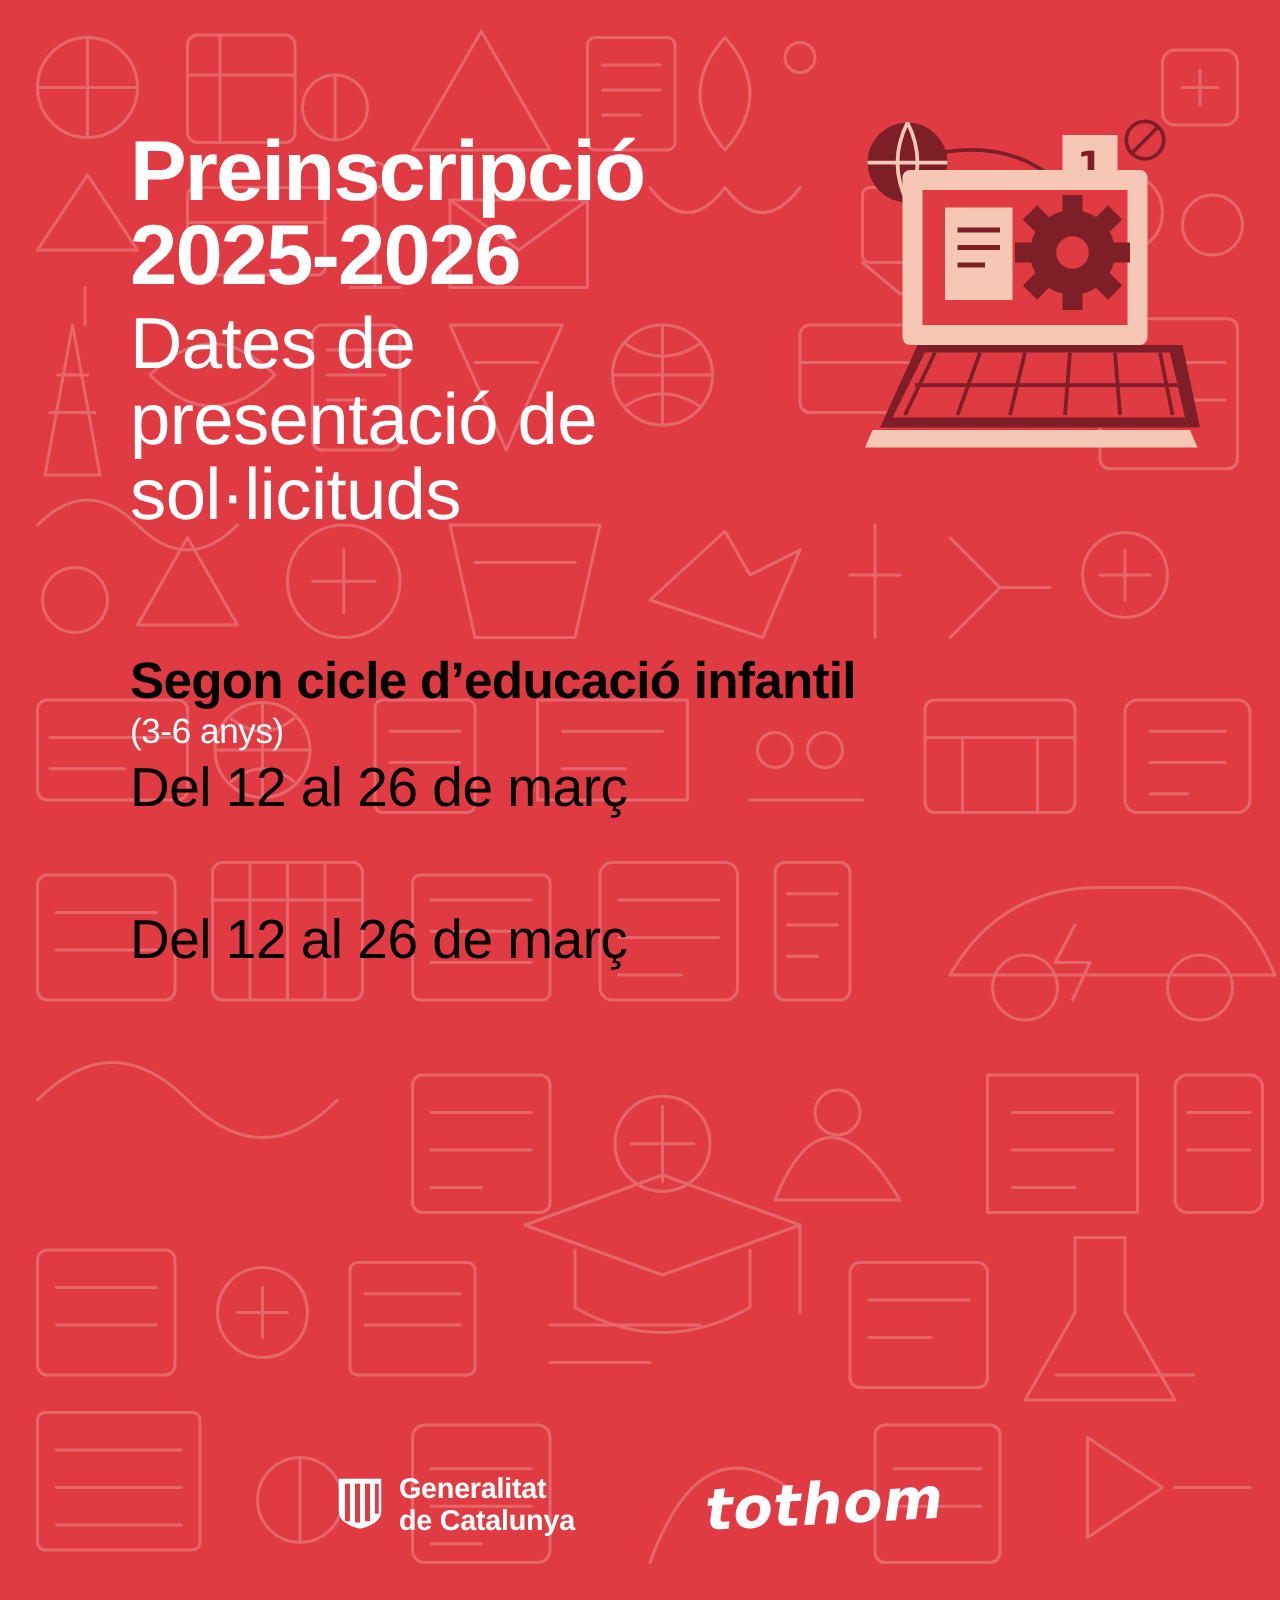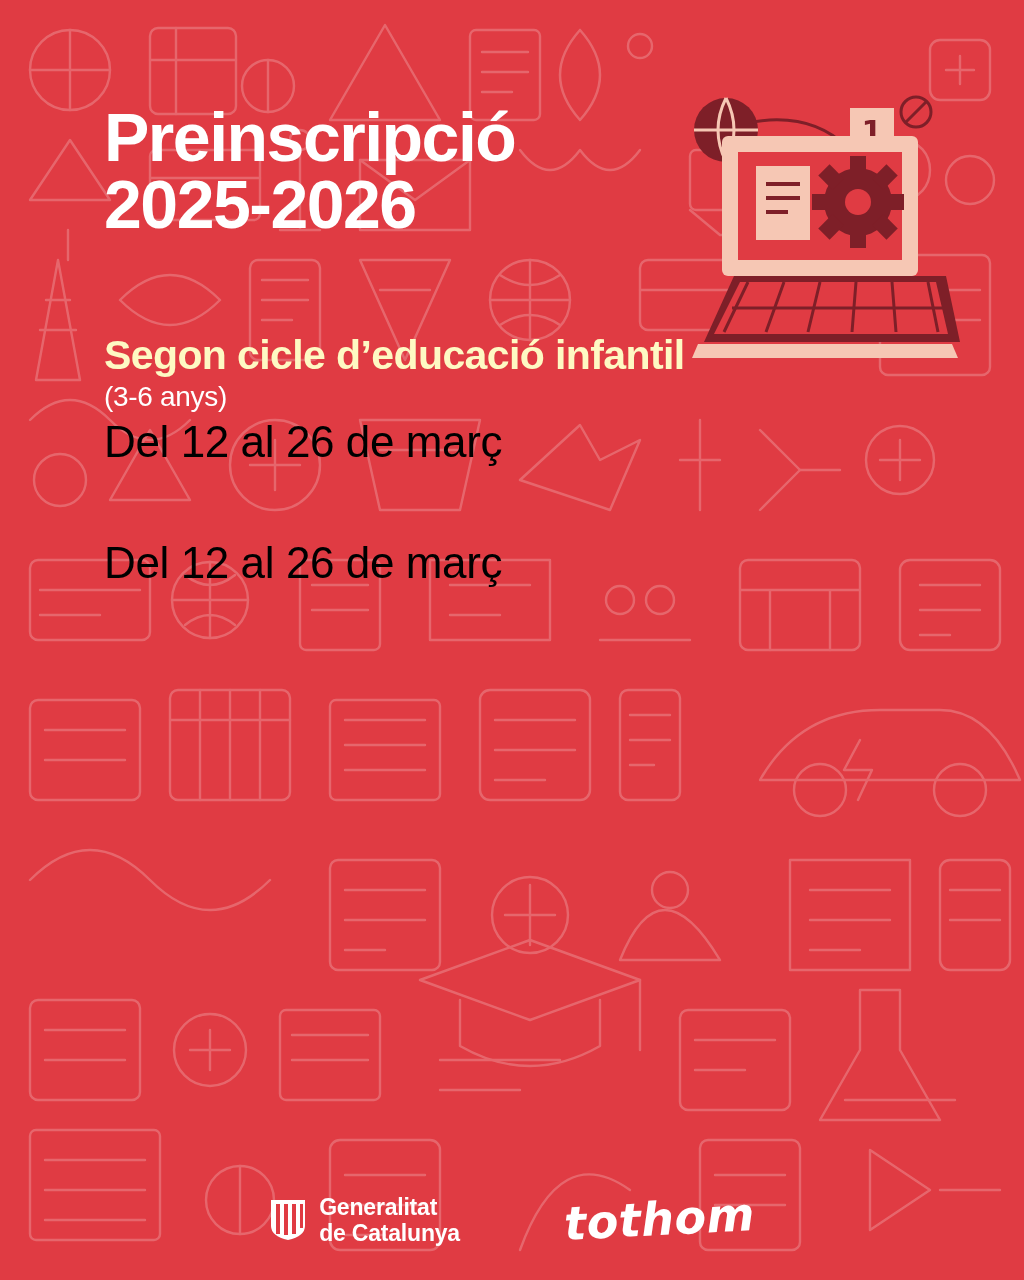--- a/index.html
+++ b/index.html
@@ -70,21 +70,21 @@
     margin-top: 96px;
     width: 800px;
   }
   .section {
     margin-bottom: 70px;
   }
   .section:last-child {
     margin-bottom: 0;
   }
   .section-heading {
-    color: #fef9c3;
+    color: #000000;
     font-size: 41px;
     font-weight: 700;
     letter-spacing: -0.6px;
     line-height: 1.08;
     margin: 0;
   }
   .section-note {
     color: #ffffff;
     font-size: 28px;
     font-weight: 400;
@@ -114,21 +114,21 @@
   }
 
   
   .footer {
     position: absolute;
     left: 0;
     right: 0;
     bottom: 34px;
     height: 86px;
     display: flex;
-    align-items: flex-end;
+    align-items: center;
     justify-content: center;
     gap: 104px;
   }
   .gencat {
     display: flex;
     align-items: center;
     gap: 12px;
   }
   .gencat-mark {
     width: 38px;
@@ -333,20 +333,23 @@
         <path d="M52 222 h212"></path>
       </g>
       <path d="M18 258 h254 l6 14 h-266 z" fill="#f6c7b4"></path>
     </svg>
   </div>
 
   <div class="content">
     <div class="title-block">
       <h1 class="title-main">Preinscripció
 2025-2026</h1>
+      <h2 class="title-sub">Dates de
+presentació de
+sol·licituds</h2>
     </div>
 
     <div class="sections">
 
       <div class="section">
         <p class="section-heading">Segon cicle d’educació infantil</p>
         <p class="section-note">(3-6 anys)</p>
         <p class="section-dates">Del 12 al 26 de març</p>
       </div>
 

